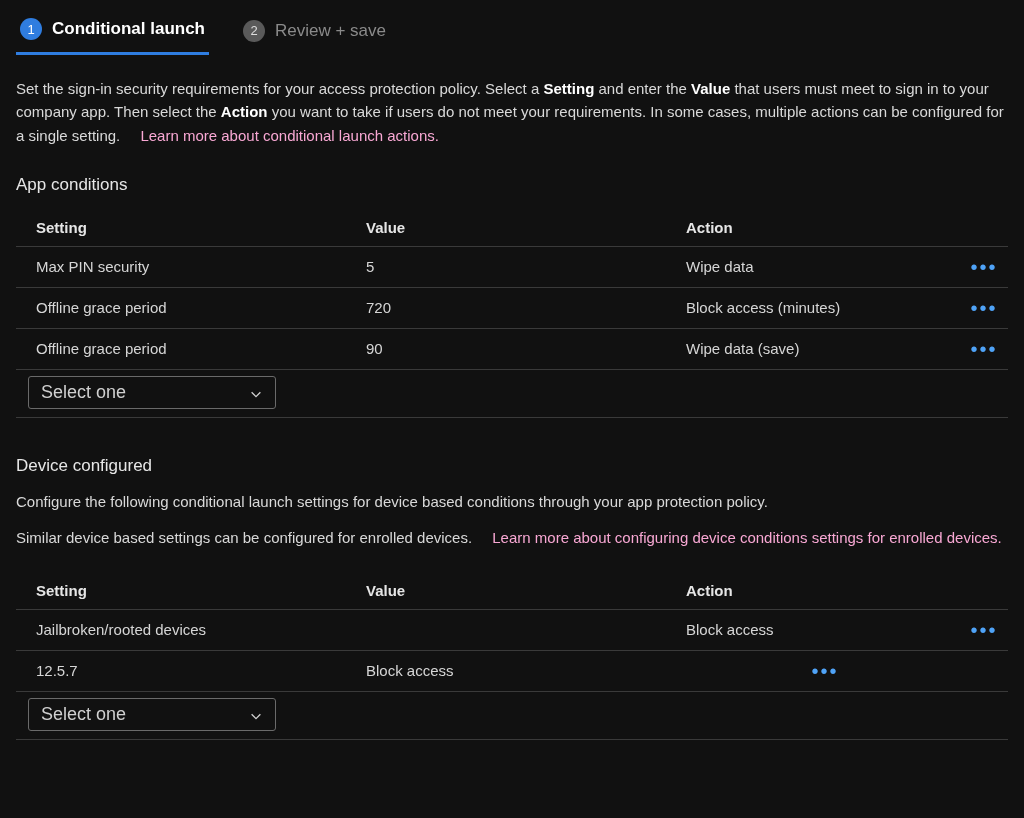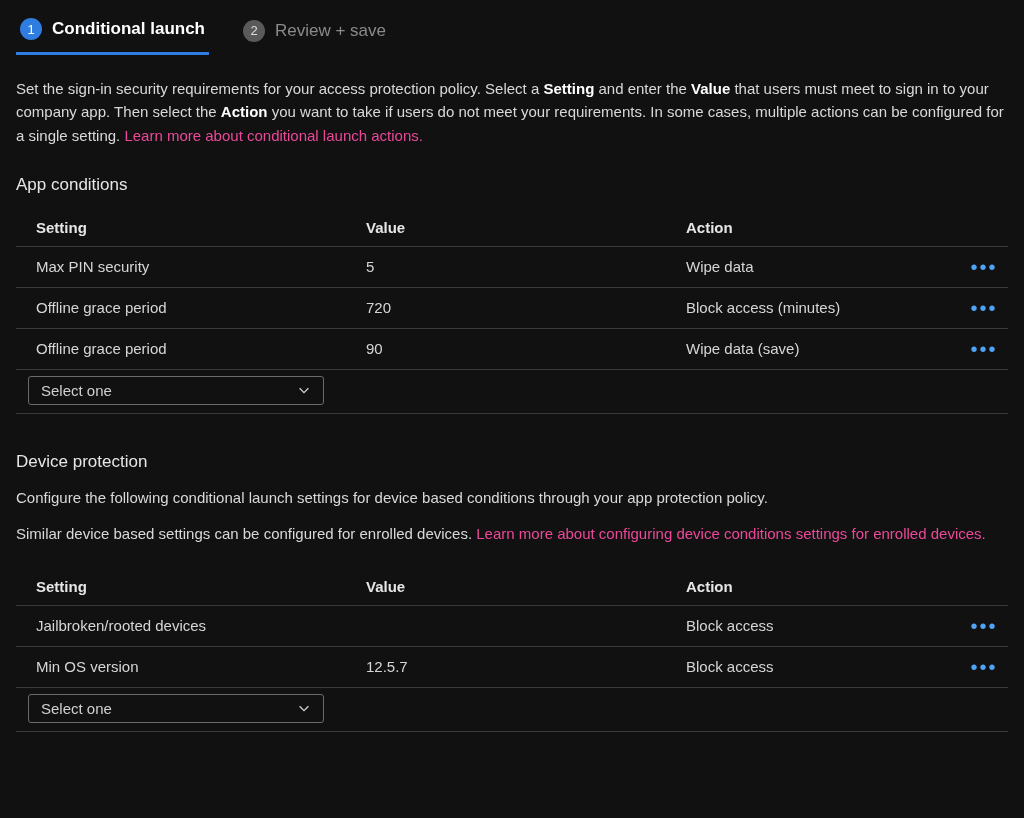--- a/index.html
+++ b/index.html
@@ -56,22 +56,23 @@
 
     .intro {
       color: #d9d9d9;
       line-height: 1.55;
       font-size: 15px;
       margin-bottom: 28px;
       max-width: 990px;
     }
     .intro b { color: #fff; font-weight: 700; }
     a.link {
-      color: #ec4899;
+      color: #f9a8d4;
       text-decoration: none;
+      margin-left: 16px;
     }
 
     h2.section-title {
       font-size: 17px;
       font-weight: 400;
       color: #e6e6e6;
       margin: 14px 0 14px 0;
     }
 
     .desc {
@@ -108,31 +109,31 @@
       text-align: center;
       line-height: 1;
       user-select: none;
     }
 
     .select-row {
       padding: 6px 0 8px 12px;
       border-bottom: 1px solid #3a3a3a;
     }
     .select {
-      width: 296px;
+      width: 248px;
       border: 1px solid #6a6a6a;
       border-radius: 3px;
       background: transparent;
       color: #d0d0d0;
       padding: 5px 12px;
       display: flex;
       justify-content: space-between;
       align-items: center;
       cursor: pointer;
-      font-size: 15px;
+      font-size: 18px;
     }
     .chevron {
       width: 14px; height: 14px;
       display: inline-block;
     }
     .chevron svg { stroke: #d0d0d0; }
 
     .device-section { margin-top: 38px; }
   </style>
 </head>
@@ -188,41 +189,40 @@
         <span class="chevron">
           <svg viewBox="0 0 16 16" fill="none" stroke-width="1.5">
               <polyline points="3,6 8,11 13,6"></polyline>
             </svg>
         </span>
       </div>
     </div>
   </div>
 
   <div class="device-section">
-    <h2 class="section-title">Device protection</h2>
+    <h2 class="section-title">Device configured</h2>
     <p class="desc">Configure the following conditional launch settings for device based conditions through your app protection policy.</p>
     <p class="desc">
       <span>Similar device based settings can be configured for enrolled devices. </span><a href="#" class="link">Learn more about configuring device conditions settings for enrolled devices.</a>
     </p>
 
     <div class="grid" style="margin-top:22px;">
       <div class="grid-head">
         <div>Setting</div>
         <div>Value</div>
         <div>Action</div>
         <div></div>
       </div>
       <div class="grid-row">
         <div>Jailbroken/rooted devices</div>
         <div></div>
         <div>Block access</div>
         <div class="dots">•••</div>
       </div>
       <div class="grid-row">
-        <div>Min OS version</div>
         <div>12.5.7</div>
         <div>Block access</div>
         <div class="dots">•••</div>
       </div>
       <div class="select-row">
         <div class="select">
           <span>Select one</span>
           <span class="chevron">
             <svg viewBox="0 0 16 16" fill="none" stroke-width="1.5">
                 <polyline points="3,6 8,11 13,6"></polyline>

